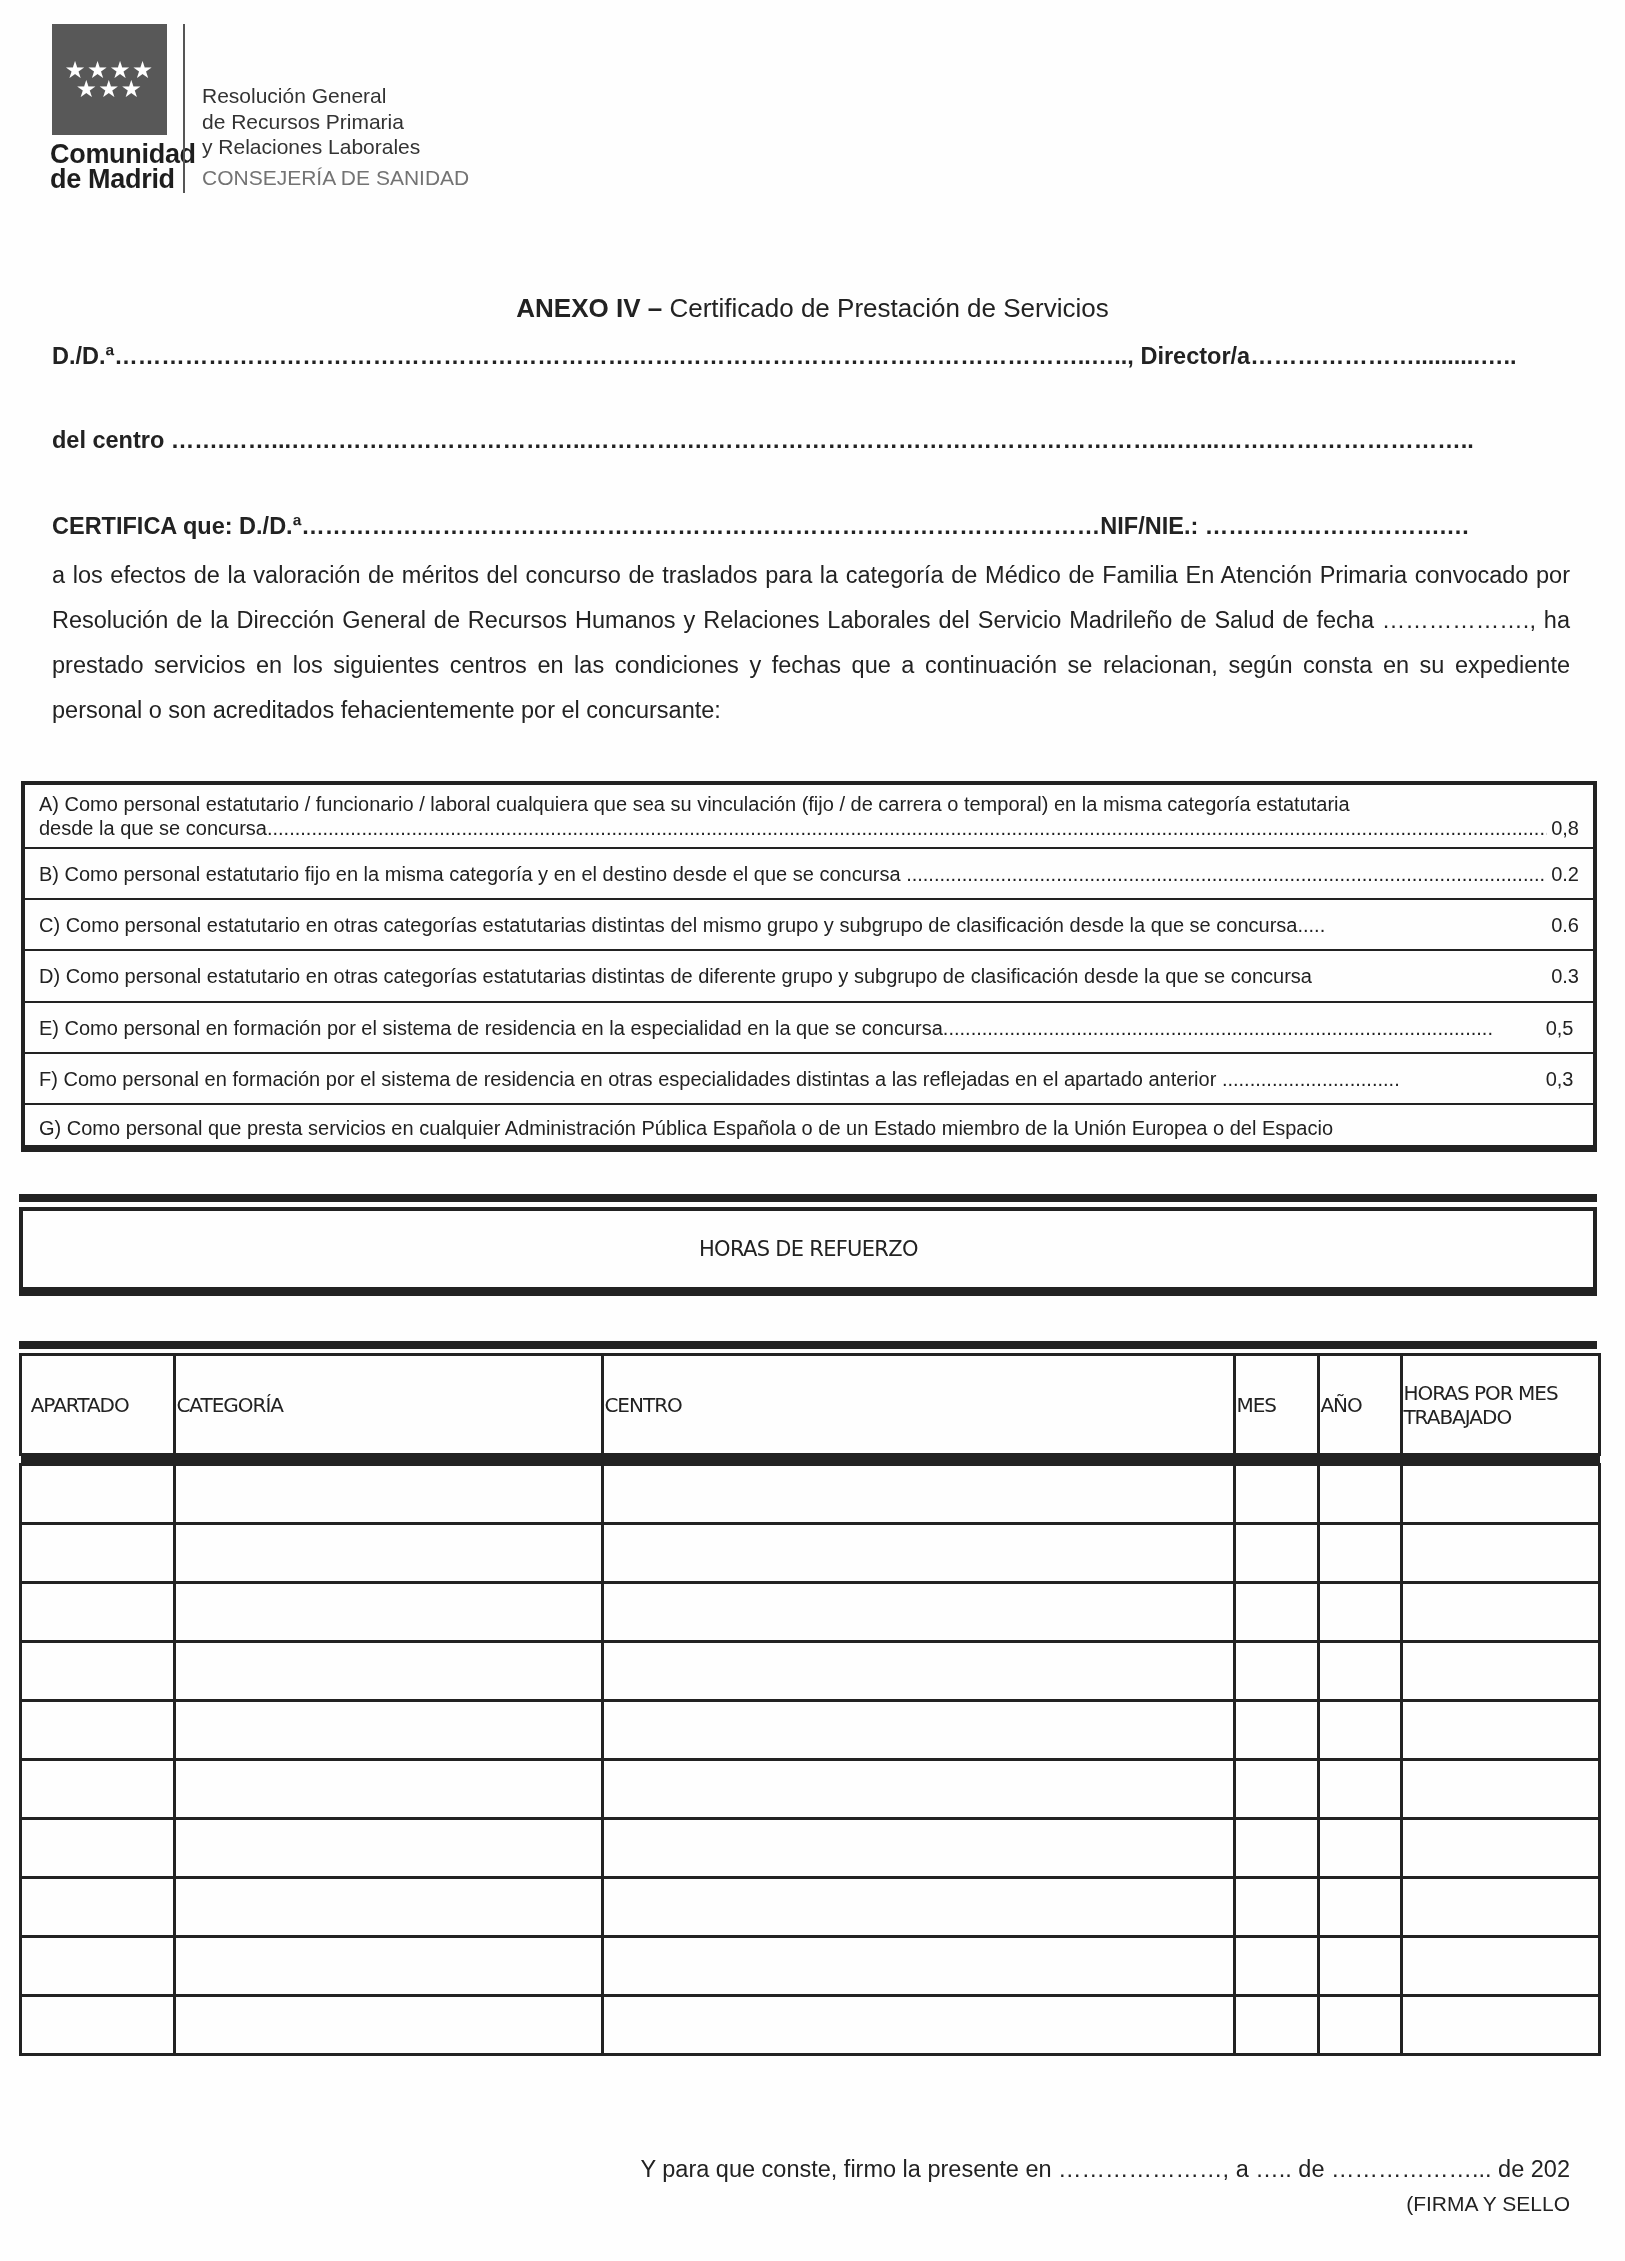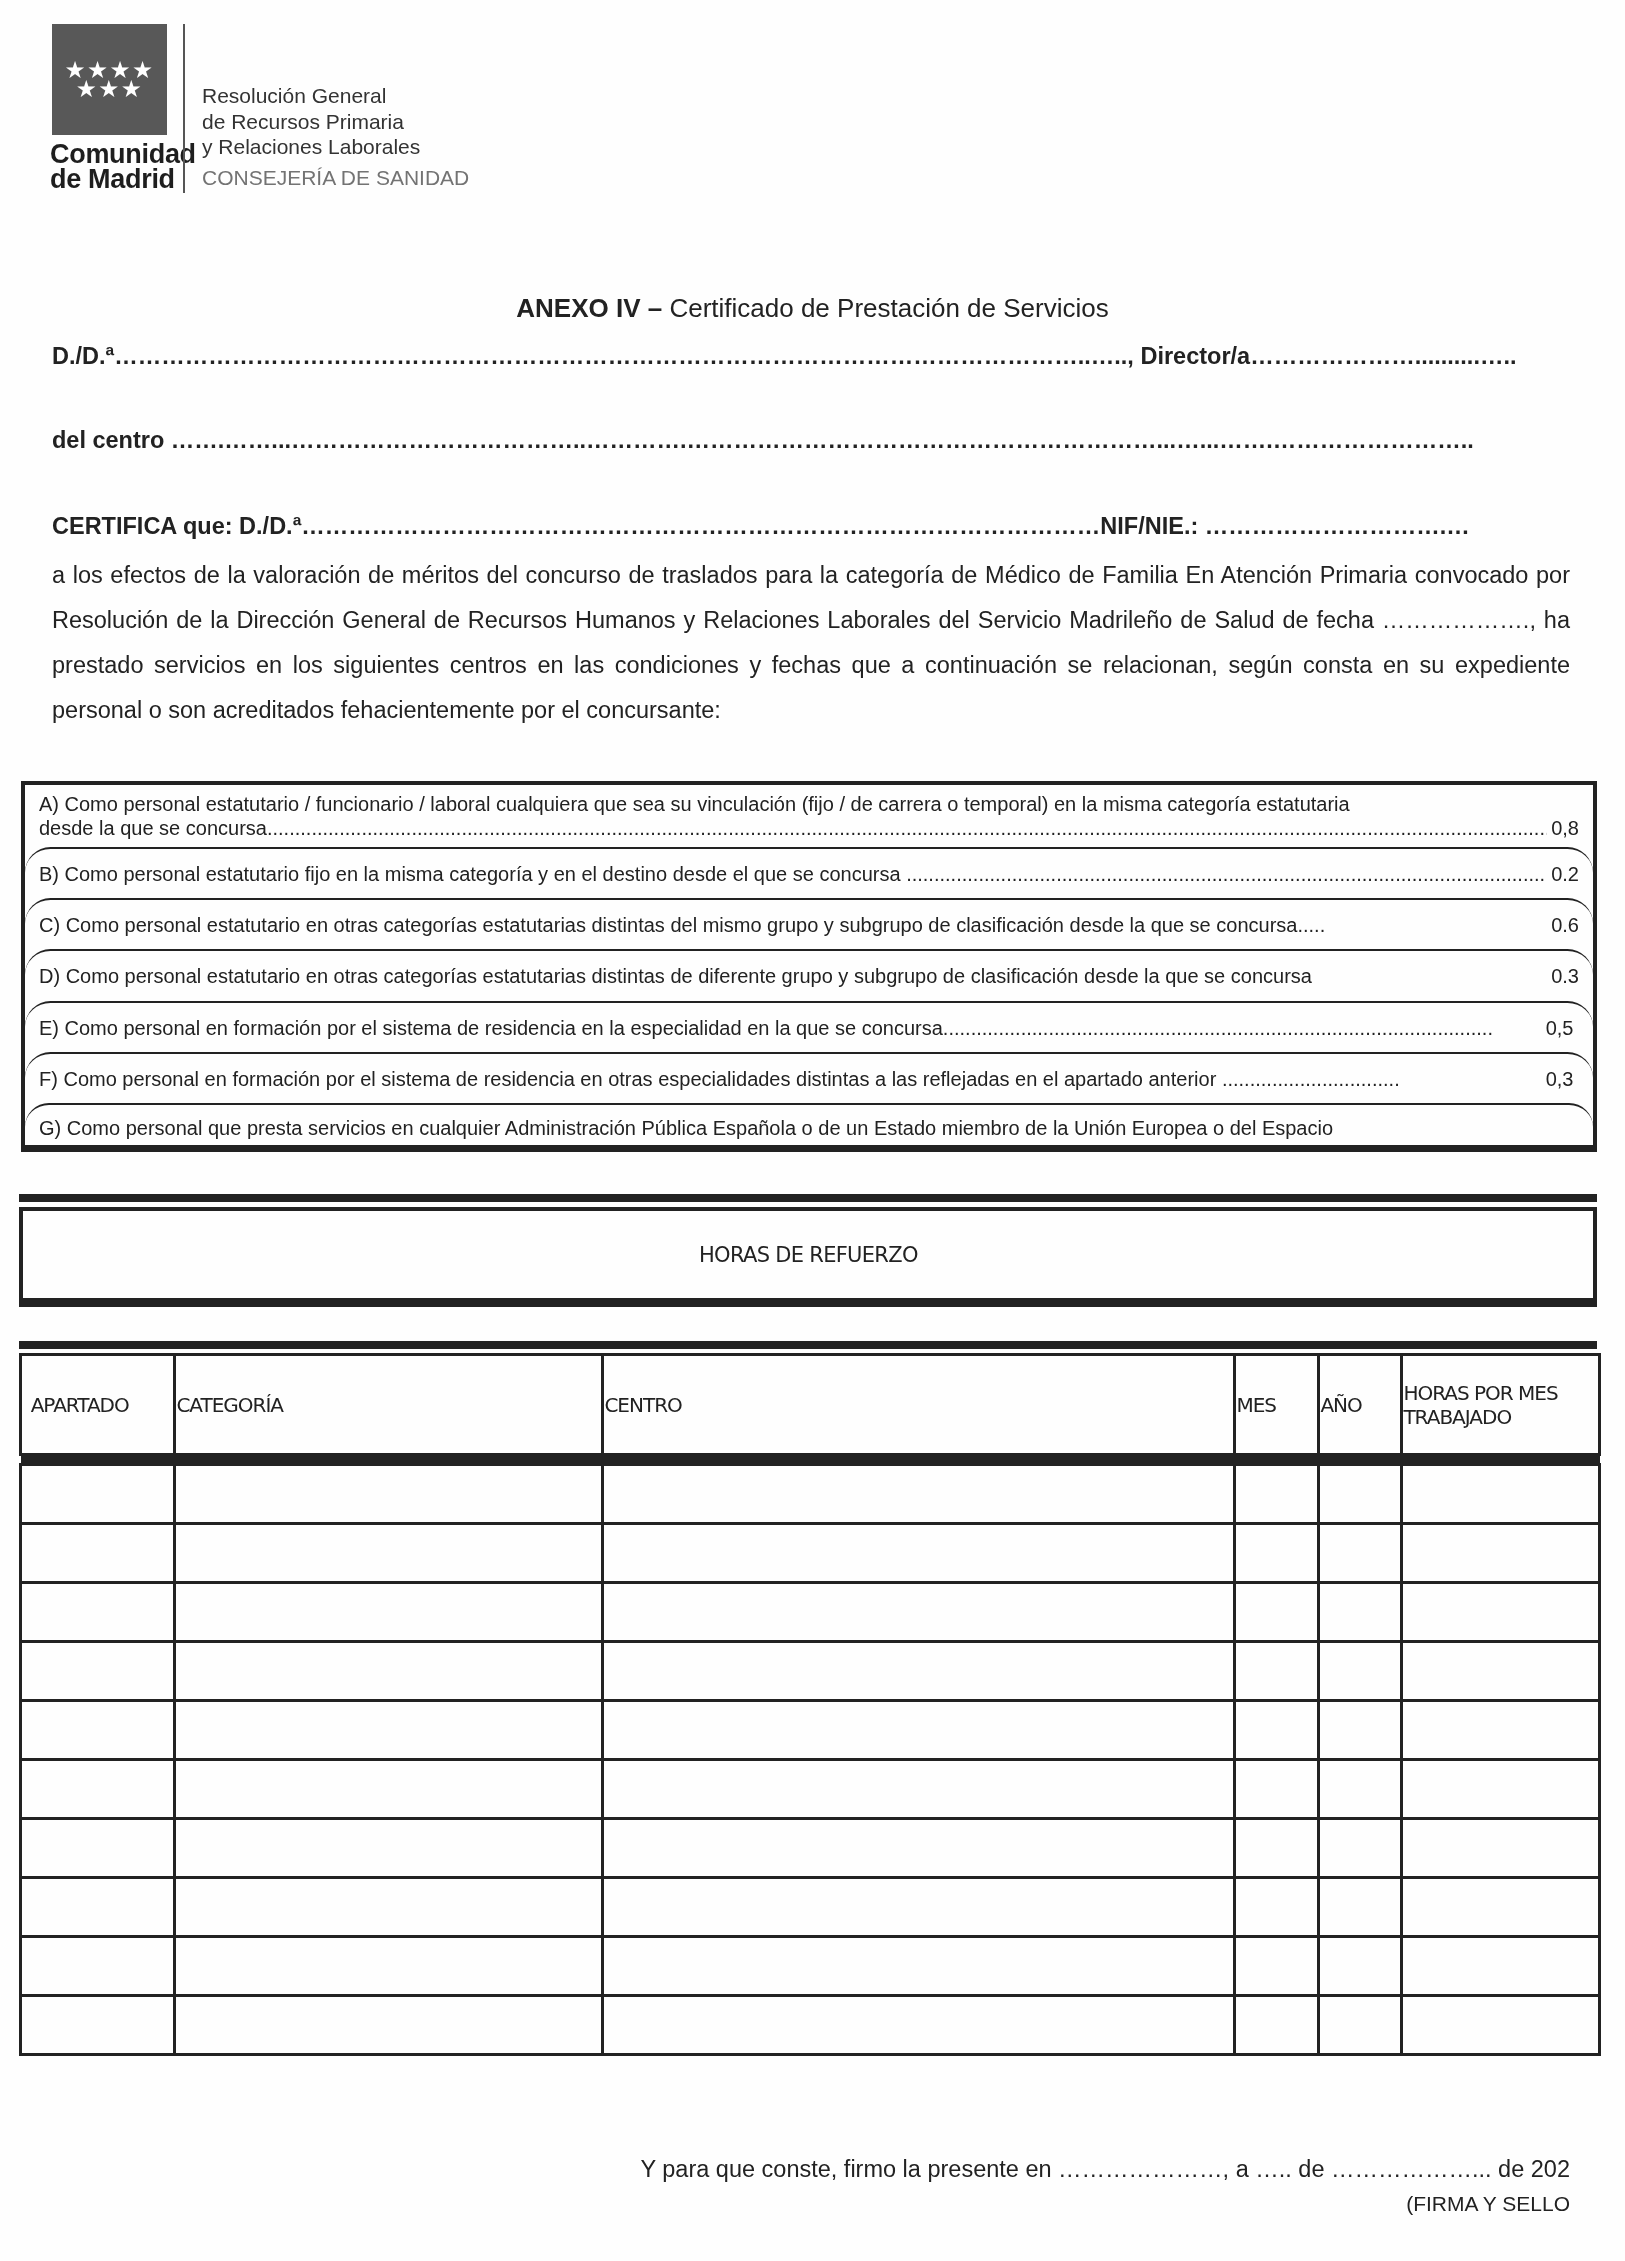--- a/index.html
+++ b/index.html
@@ -14,28 +14,28 @@
   .logo-rule { left:183px; top:23.5px; width:2.1px; height:169px; background:#555; }
   .dept { left:202px; top:83px; font-size:21px; line-height:25.6px; color:#333; }
   .consejeria { left:202px; top:166px; font-size:21px; color:#737373; }
   
   .title { left:0; width:1625px; top:293px; text-align:center; font-size:26px; }
   .title b { font-weight:bold; }
   .line { font-size:23.5px; left:52px; width:1520px; white-space:nowrap;font-weight:bold; }
   .para { left:52px; top:553px; width:1518px; font-size:23.5px; line-height:45px; text-align:justify; }
   
   .crit { left:21px; top:781px; width:1576px; height:371px; border:4.8px solid #222; border-bottom-width:7px; box-sizing:border-box; }
-  .crow { position:absolute; left:0; right:0; border-top:2.1px solid #222; font-size:20px; line-height:24px; padding:16px 14px; box-sizing:border-box; display:flex; flex-direction:column; justify-content:center;border-radius:29px; }
+  .crow { position:absolute; left:0; right:0; border-top:2.1px solid #222; font-size:20px; line-height:24px; padding:16px 14px; box-sizing:border-box; display:flex; flex-direction:column; justify-content:center; }
   .crow:first-child { border-top:none; }
   .crow .text { display:flex; }
   .crow .lead { flex:1; overflow:hidden; white-space:nowrap; }
   .crow .val { flex:none; padding-left:4.1px; }
   
   .thickbar { left:19.4px; width:1578px; height:8.3px; background:#222; }
-  .horas { left:19.4px; top:1207px; width:1578px; height:100px; border:4.1px solid #222; border-bottom-width:9.7px; box-sizing:border-box; display:flex; align-items:center; justify-content:center; font-size:21px; font-family:"DejaVu Sans", sans-serif; letter-spacing:-0.7px; }
+  .horas { left:19.4px; top:1207px; width:1578px; height:89px; border:4.1px solid #222; border-bottom-width:9.7px; box-sizing:border-box; display:flex; align-items:center; justify-content:center; font-size:21px; font-family:"DejaVu Sans", sans-serif; letter-spacing:-0.7px; }
   
   .grid { left:19.4px; top:1353px; width:1578px; border-collapse:collapse; table-layout:fixed; }
   .grid td { border:3.5px solid #222; padding:0; }
   .grid .hdr td { height:97px; text-align:left; font-family:"DejaVu Sans", sans-serif; font-size:20px; letter-spacing:-1px; }
   .grid .hdr td.left { text-align:left; padding-left:8.3px; }
   .grid .sep td { height:7px; background:#222; border-left:none; border-right:none; }
   .grid .row td { height:56px; }
   .footer1 { right:55px; top:2156px; font-size:23.5px; white-space:nowrap;margin-left:48px; }
   .footer2 { right:55px; top:2192px; font-size:21px; }
 </style>

